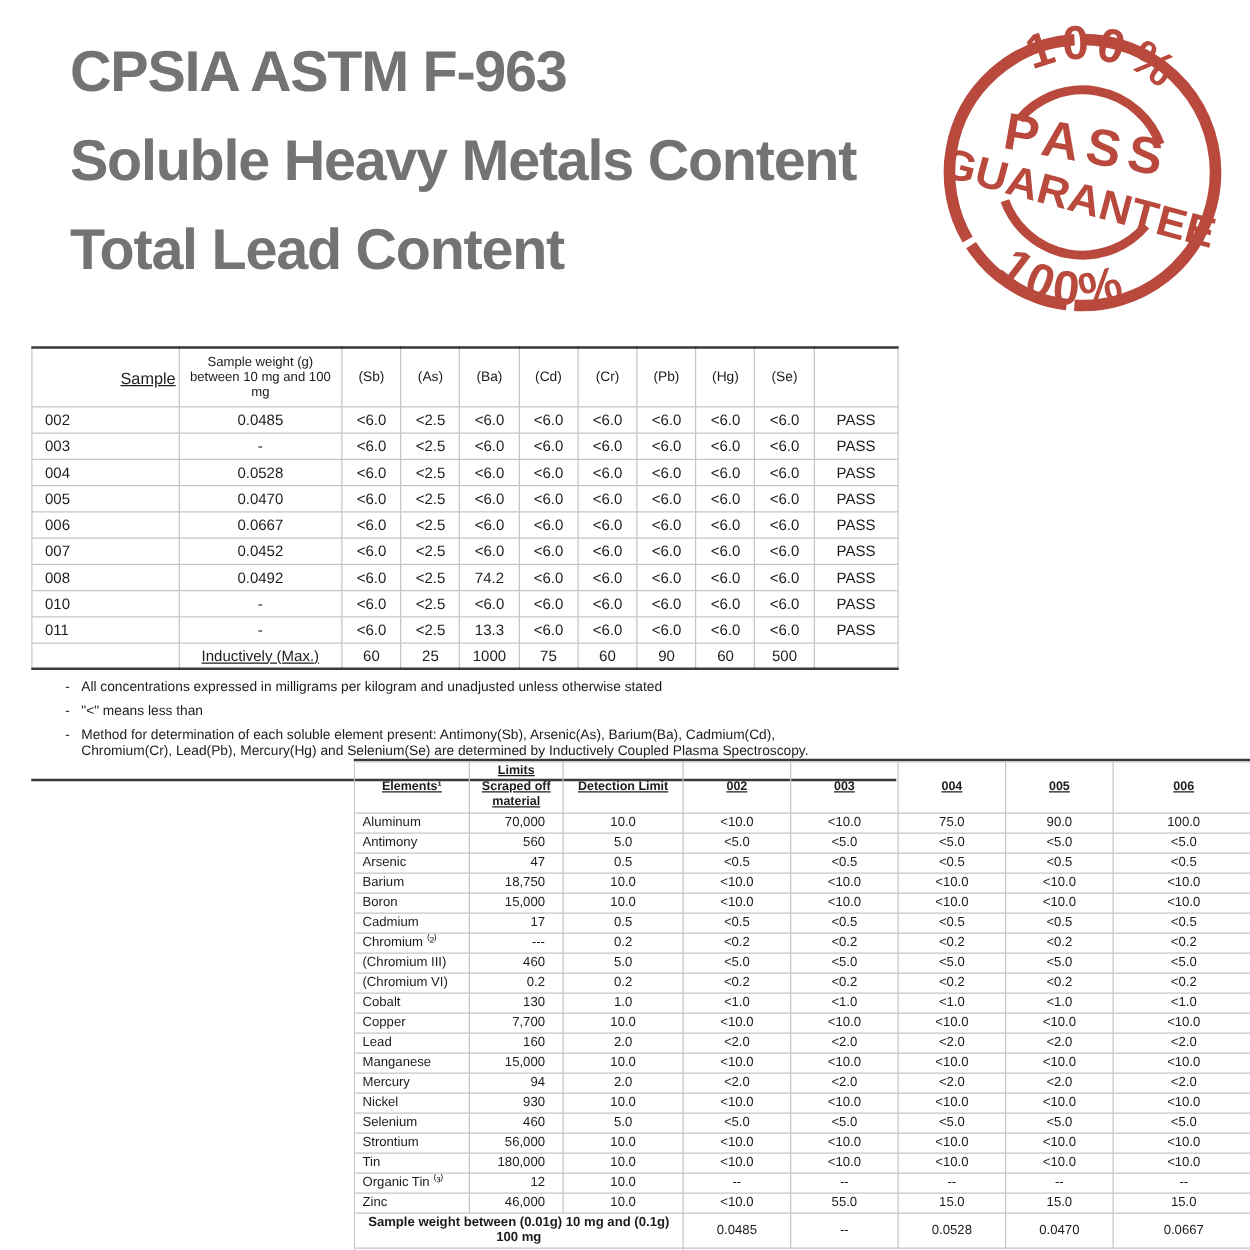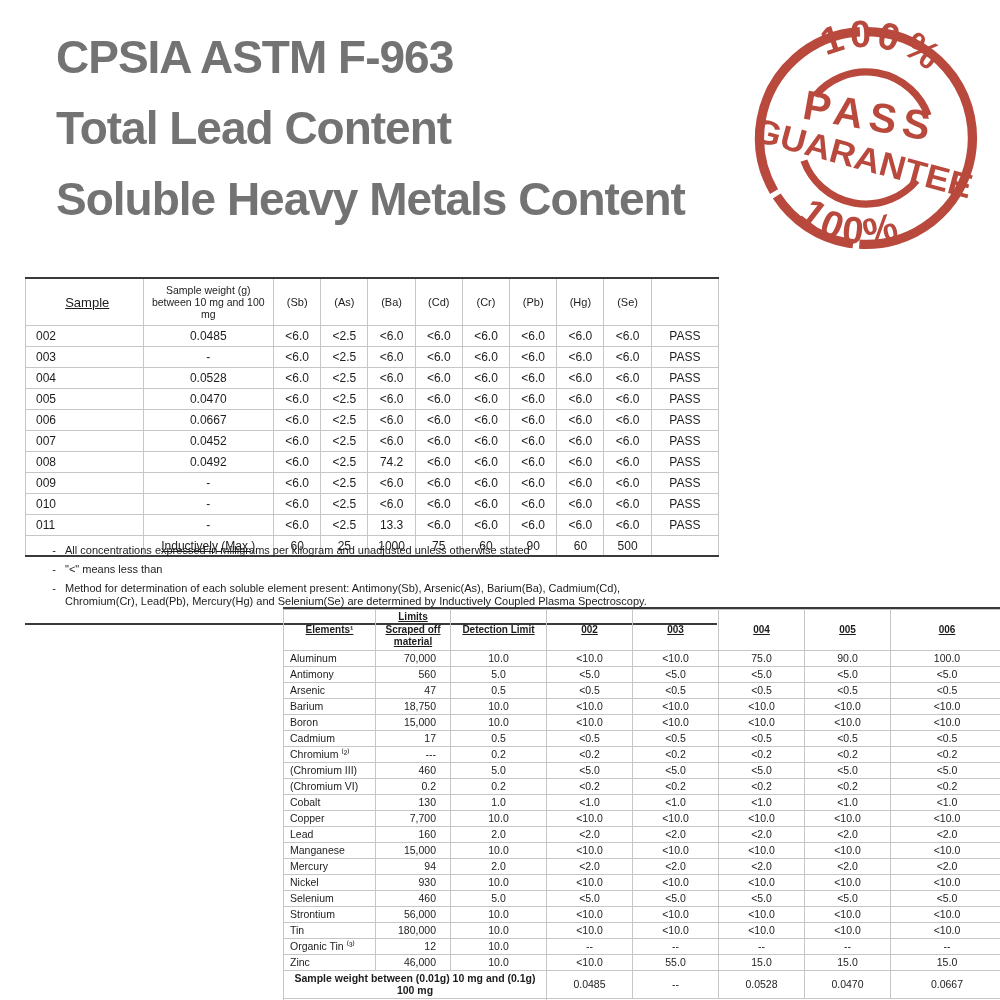--- a/index.html
+++ b/index.html
@@ -12,21 +12,21 @@
 
   
   #stamp{position:absolute;left:740px;top:14px;width:252px;height:248px;}
 
   
   #t1wrap{position:absolute;left:25px;top:277px;width:694px;}
   table{border-collapse:collapse;table-layout:fixed;}
   #t1{width:694px;font-size:12px;border-top:2px solid #3a3a3a;border-bottom:2px solid #3a3a3a;}
   #t1 th,#t1 td{border:1px solid #c6c6c6;text-align:center;padding:1px 2px;overflow:hidden;}
   #t1 th{font-weight:normal;height:44px;font-size:11px;}
-  #t1 th.c0{font-size:13px;text-align:center;padding-left:8px;}
+  #t1 th.c0{font-size:13px;text-align:right;padding-left:8px;}
   #t1 th.c0, .u{text-decoration:underline;}
   #t1 th.c1{font-size:10.5px;line-height:12px;}
   #t1 td{height:18px;font-size:12px;}
   #t1 td.c0{text-align:left;padding-left:10px;}
   #t1 tr.freq td{height:17px;}
 
   
   #fnotes{position:absolute;left:25px;top:544px;width:692px;border-bottom:2px solid #3a3a3a;
           padding-bottom:9px;font-size:11px;color:#1c1c1c;}
   .fn{display:flex;margin-bottom:6px;line-height:13px;}
@@ -44,22 +44,22 @@
   #t2 td.lim{text-align:right;padding-right:14px;}
   #t2 td.b{font-weight:bold;}
 </style>
 </head>
 <body>
 
 <div id="canvas">
 
   <div id="title">
     <div>CPSIA ASTM F-963</div>
+    <div>Soluble Heavy Metals Content</div>
     <div>Total Lead Content</div>
-    <div>Soluble Heavy Metals Content</div>
   </div>
 
   <svg id="stamp" viewBox="0 0 240 240">
     <g transform="rotate(10 120 120)" opacity="0.92">
       <circle cx="120" cy="120" r="103" fill="none" stroke="#b23a2c" stroke-width="9" stroke-dasharray="150 6 90 5 210 7 400"></circle>
       <path d="M 64.6 88 A 64 64 0 0 1 175.4 88" fill="none" stroke="#b23a2c" stroke-width="7"></path>
       <path d="M 64.6 152 A 64 64 0 0 0 175.4 152" fill="none" stroke="#b23a2c" stroke-width="7"></path>
       <path id="arcTop" d="M 33.4 104.7 A 88 88 0 0 1 206.7 104.7" fill="none"></path>
       <path id="arcBot" d="M 30.4 133.3 A 89 89 0 0 0 209.7 133.3" fill="none"></path>
       <text fill="#b23a2c" font-family="Liberation Sans, sans-serif" font-weight="bold" font-size="37" letter-spacing="4">
@@ -187,33 +187,20 @@
             <td class="c3">&lt;2.5</td>
             <td class="c4">74.2</td>
             <td class="c5">&lt;6.0</td>
             <td class="c6">&lt;6.0</td>
             <td class="c7">&lt;6.0</td>
             <td class="c8">&lt;6.0</td>
             <td class="c9">&lt;6.0</td>
             <td class="c10">PASS</td>
           </tr>
           <tr>
-            <td class="c0">009</td>
-            <td class="c1">-</td>
-            <td class="c2">&lt;6.0</td>
-            <td class="c3">&lt;2.5</td>
-            <td class="c4">&lt;6.0</td>
-            <td class="c5">&lt;6.0</td>
-            <td class="c6">&lt;6.0</td>
-            <td class="c7">&lt;6.0</td>
-            <td class="c8">&lt;6.0</td>
-            <td class="c9">&lt;6.0</td>
-            <td class="c10">PASS</td>
-          </tr>
-          <tr>
             <td class="c0">010</td>
             <td class="c1">-</td>
             <td class="c2">&lt;6.0</td>
             <td class="c3">&lt;2.5</td>
             <td class="c4">&lt;6.0</td>
             <td class="c5">&lt;6.0</td>
             <td class="c6">&lt;6.0</td>
             <td class="c7">&lt;6.0</td>
             <td class="c8">&lt;6.0</td>
             <td class="c9">&lt;6.0</td>

